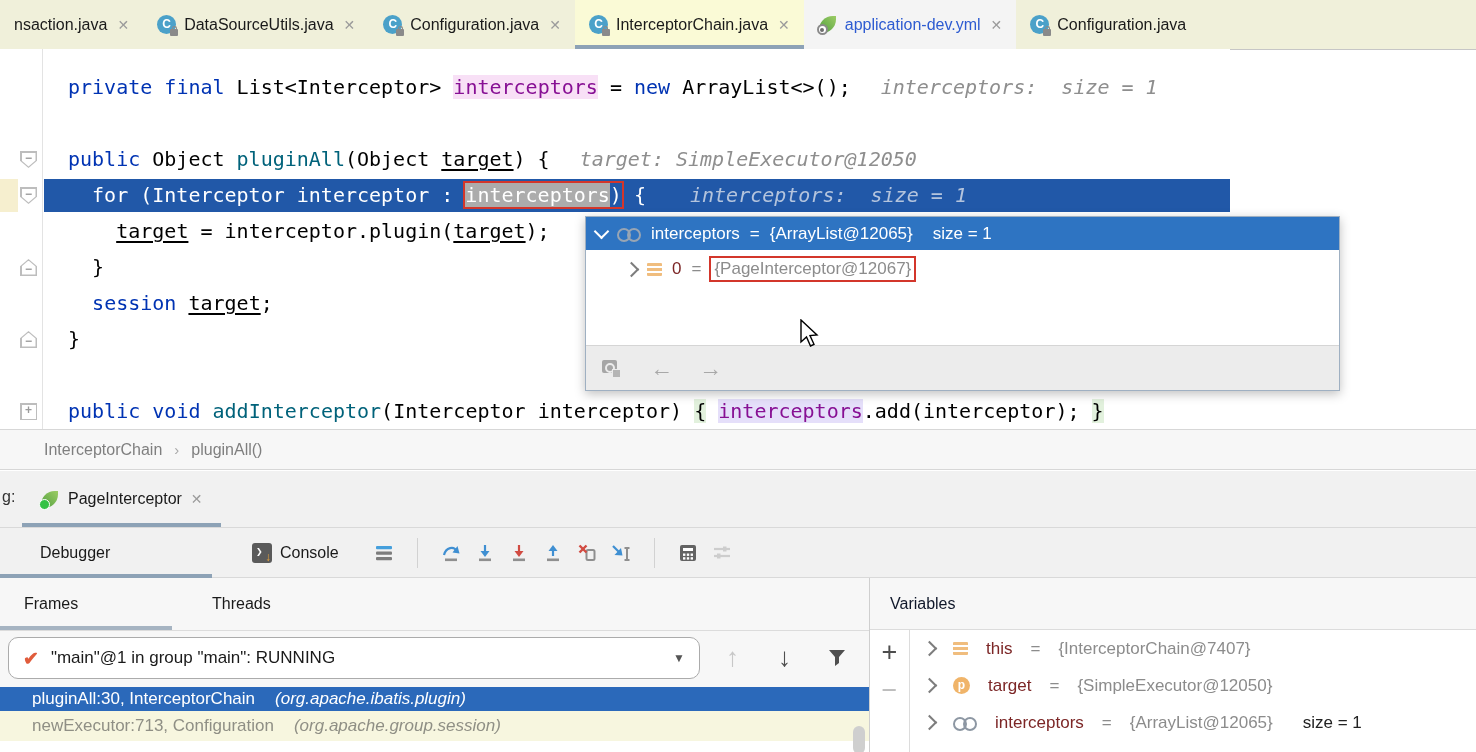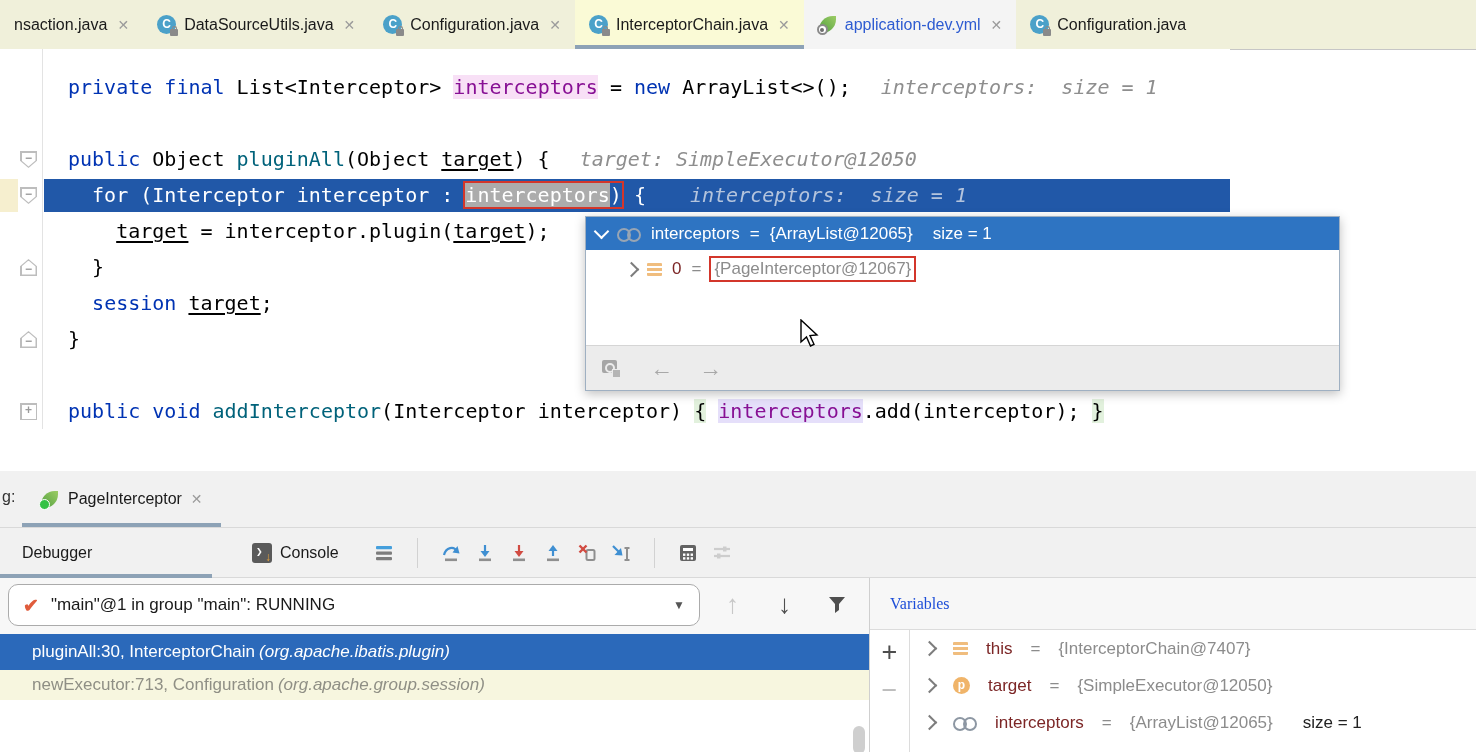--- a/index.html
+++ b/index.html
@@ -99,21 +99,21 @@
   .runstrip .glabel{position:absolute;left:2px;top:17px;font-size:16px;color:#333;}
   .runtab{position:absolute;left:22px;top:0;height:56px;display:flex;align-items:center;gap:9px;padding:0 18px;}
   .runtab::after{content:"";position:absolute;left:0;right:0;bottom:0;height:4px;background:#8da2b6;}
   .runtab .lbl{font-size:16px;color:#1a1a1a;}
   .runtab .x{color:#9b9b9b;font-size:14px;}
 
   
   .dbgbar{position:absolute;left:0;top:528px;width:1476px;height:50px;background:#f1f1f1;
       border-bottom:1px solid #d9d9d9;display:flex;align-items:center;box-sizing:border-box;}
   .dtab{position:relative;height:50px;display:flex;align-items:center;gap:8px;font-size:16px;color:#1a1a1a;}
-  .dtab.first{min-width:212px;padding-left:22px;box-sizing:border-box;}
+  .dtab.first{min-width:212px;padding-left:40px;box-sizing:border-box;}
   .dtab.first::after{content:"";position:absolute;left:0;right:0;bottom:0;height:4px;background:#8da2b6;}
   .dtab.mid{margin-left:40px;}
   .vsep{width:1px;height:30px;background:#d2d2d2;margin:0 16px;}
   .tbico{width:22px;height:22px;display:flex;align-items:center;justify-content:center;margin:0 6px;}
   .console-ico{position:relative;width:20px;height:20px;background:#5a5a5a;border-radius:3px;}
   .console-ico .gt{position:absolute;left:4px;top:2px;color:#fff;font:700 11px/14px "DejaVu Sans Mono",monospace;}
   .console-ico .dn{position:absolute;right:1px;bottom:0px;color:#e8a33d;font:700 12px/12px "Liberation Sans",sans-serif;}
 
   
   .bottom{position:absolute;left:0;top:578px;width:1476px;height:174px;display:flex;}
@@ -124,28 +124,28 @@
   .ptab.active{min-width:172px;padding-left:24px;box-sizing:border-box;}
   .ptab.active::after{content:"";position:absolute;left:0;right:0;bottom:0;height:4px;background:#a6b4c2;}
   .ptab.plain{margin-left:40px;}
   .comborow{position:relative;height:56px;background:#f7f7f7;}
   .combo{position:absolute;left:8px;top:6px;width:692px;height:42px;background:#fff;border:1px solid #ababab;
       border-radius:10px;display:flex;align-items:center;gap:12px;padding:0 14px;box-sizing:border-box;font-size:17px;color:#1a1a1a;}
   .combo .check{color:#e05c3c;font-size:19px;font-weight:700;}
   .combo .dd{margin-left:auto;color:#555;font-size:12px;}
   .ctl{position:absolute;top:13px;font-size:26px;line-height:26px;}
   .framelist{position:relative;}
-  .frow{height:36px;display:flex;align-items:center;padding-left:32px;font-size:17px;white-space:nowrap;}
+  .frow{height:24px;display:flex;align-items:center;padding-left:32px;font-size:17px;white-space:nowrap;}
   .frow.sel{background:#2b69ba;color:#fff;}
   .frow.lib{background:#f7f6df;color:#8f8f85;height:30px;}
-  .frow .pkg{font-style:italic;margin-left:4px;}
+  .frow .pkg{font-style:italic;margin-left:20px;}
   .fscroll{position:absolute;right:4px;top:38px;width:12px;height:28px;background:#cfcfcf;border-radius:6px;}
 
   .varhead{height:52px;border-bottom:1px solid #dcdcdc;display:flex;align-items:center;padding-left:20px;
-      font-size:16px;color:#1d4ed8;background:#f7f7f7;box-sizing:border-box;font-family:Liberation Serif, serif;}
+      font-size:16px;color:#0f172a;background:#f7f7f7;box-sizing:border-box;}
   .varstrip{position:absolute;left:0;top:52px;bottom:0;width:40px;border-right:1px solid #dcdcdc;
       display:flex;flex-direction:column;align-items:center;gap:16px;padding-top:10px;box-sizing:border-box;}
   .varstrip .plus{font-size:27px;color:#4d4d4d;line-height:24px;}
   .varstrip .minus{font-size:27px;color:#bdbdbd;line-height:20px;}
   .varrows{position:absolute;left:40px;top:52px;right:0;bottom:0;background:#fff;}
   .vrow{height:37px;display:flex;align-items:center;gap:18px;padding-left:14px;font-size:17px;white-space:nowrap;}
   .vrow .extra{color:#222;margin-left:12px;}
 </style>
 </head>
 <body>
@@ -268,20 +268,25 @@
         <span class="arrow-glyph">←</span>
         <span class="arrow-glyph">→</span>
       </div>
     </div>
 
     <svg class="cursor-svg" width="22" height="30">
       <polygon points="1,1 1,23 6.5,18 10.5,27 14,25.3 10,16.6 17,16" fill="#fff" stroke="#000" stroke-width="1.4"></polygon>
     </svg>
   </div>
 
+  <div class="breadcrumb">
+    <span>InterceptorChain</span>
+    <span class="sep">›</span>
+    <span>pluginAll()</span>
+  </div>
 
   <div class="runstrip">
     <span class="glabel">g:</span>
     <div class="runtab">
       <span class="ico-leaf">
           <span class="leaf"></span>
           <span class="dot run"></span>
         </span>
       <span class="lbl">PageInterceptor</span>
       <span class="x">✕</span>
@@ -370,20 +375,28 @@
           <line x1="2" y1="6" x2="18" y2="6" stroke="#cdcdcd" stroke-width="2.2"></line>
           <line x1="2" y1="13" x2="18" y2="13" stroke="#cdcdcd" stroke-width="2.2"></line>
           <rect x="11" y="3.5" width="3.5" height="5" fill="#cdcdcd"></rect>
           <rect x="5" y="10.5" width="3.5" height="5" fill="#cdcdcd"></rect>
         </svg>
     </span>
   </div>
 
   <div class="bottom">
     <div class="bleft">
+      <div class="ptabs">
+        <div class="ptab active">
+          <span>Frames</span>
+        </div>
+        <div class="ptab plain">
+          <span>Threads</span>
+        </div>
+      </div>
       <div class="comborow">
         <div class="combo">
           <span class="check">✔</span>
           <span>"main"@1 in group "main": RUNNING</span>
           <span class="dd">▼</span>
         </div>
         <span class="ctl" style="left:726px;color:#c8c8c8">↑</span>
         <span class="ctl" style="left:778px;color:#4f4f4f">↓</span>
         <svg class="ctl" style="left:828px;top:18px" width="18" height="18">
           <path d="M1,1 H17 L11,8 V14 L7,17 V8 Z" fill="#4f4f4f"></path>

